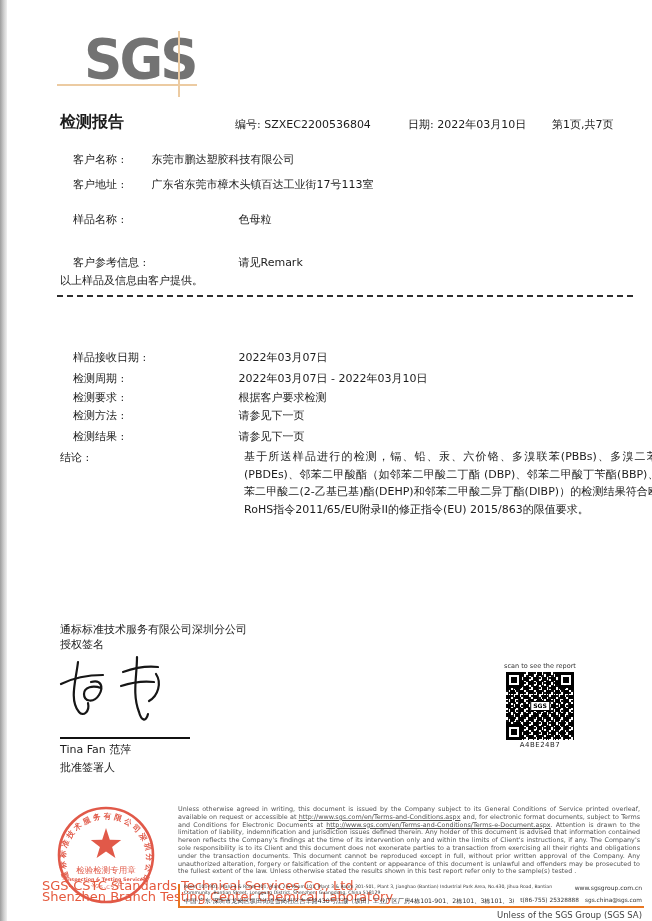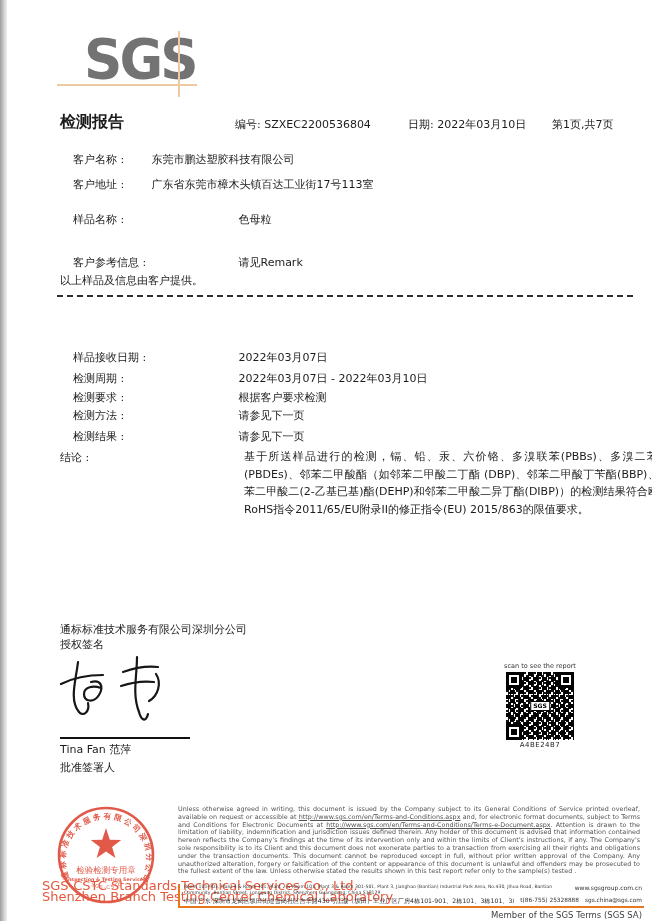--- a/index.html
+++ b/index.html
@@ -203,14 +203,14 @@
       <span class="addr-site">www.sgsgroup.com.cn</span>
     </div>
     <div class="addr-row">
       <span class="addr-cn">中国·广东·深圳市龙岗区坂田街道雪岗社区吉华路430号江灏（坂田）工业厂区厂房4栋101-901、2栋101、3栋101、3栋301-501  邮编:518129</span>
       <span class="addr-phone">t(86-755) 25328888</span>
       <span class="addr-mail">sgs.china@sgs.com</span>
     </div>
   </div>
 
   <div class="orange-rule"></div>
-  <div class="member-note">Member of the SGS Terms (SGS SA)</div>
+  <div class="member-note">Unless of the SGS Group (SGS SA)</div>
 </div>
 
 </body></html>

